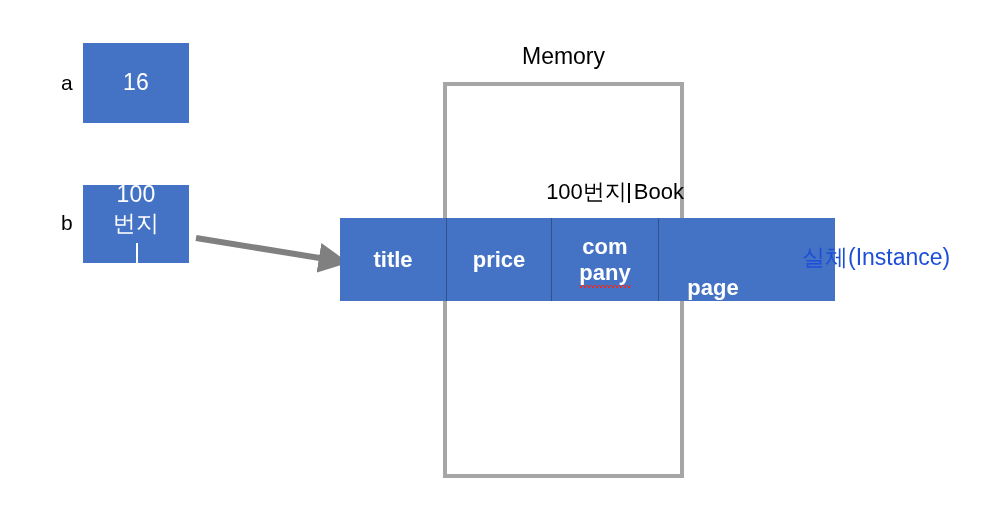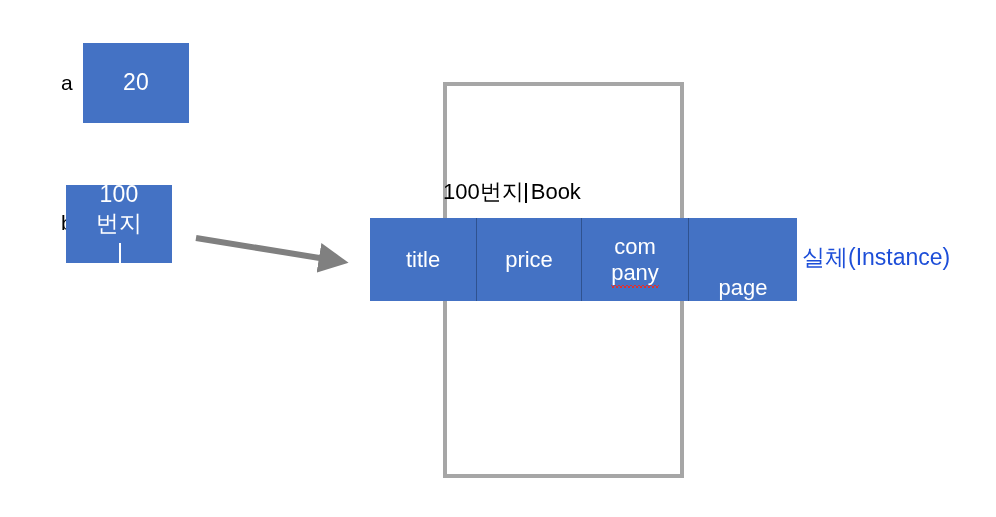--- a/index.html
+++ b/index.html
@@ -32,21 +32,21 @@
     line-height: 1.28;
     box-sizing: border-box;
     letter-spacing: 0.2px;
   }
   .var-box .val-lines {
     display: block;
     white-space: pre-line;
   }
 
   #var-a-box { left: 83px;  top: 43px;  width: 106px; height: 80px; }
-  #var-b-box { left: 66px;  top: 185px; width: 106px; height: 78px; }
+  #var-b-box { left: 83px;  top: 185px; width: 106px; height: 78px; }
 
   
   #var-b-box .caret {
     display: inline-block;
     width: 2px;
     height: 22px;
     background: #ffffff;
     vertical-align: -4px;
     margin-left: 1px;
   }
@@ -82,44 +82,45 @@
     box-sizing: border-box;
     background: transparent;
   }
 
   
   #instance-title {
     position: absolute;
     left: 443px;
     top: 181px;
     width: 241px;
-    text-align: left;
+    text-align: right;
     font-size: 22px;
     color: #000000;
     line-height: 1;
     white-space: nowrap;
   }
   #instance-title .caret {
     display: inline-block;
     width: 2px;
     height: 20px;
     background: #000000;
     vertical-align: -4px;
     margin: 0 4px 0 1px;
   }
 
   
   #instance-strip {
     position: absolute;
-    left: 370px;
+    left: 340px;
     top: 218px;
-    width: 427px;
+    width: 495px;
     height: 83px;
     display: flex;
     background: #4472C4;
+    font-weight: bold;
   }
   .field-cell {
     position: relative;
     background: #4472C4;
     color: #ffffff;
     display: flex;
     align-items: center;
     justify-content: center;
     text-align: center;
     font-size: 22px;
@@ -177,41 +178,42 @@
   }
 </style>
 </head>
 <body>
 
 <div id="stage">
 
   <div class="var-label" id="var-a-label">a</div>
 
   <div class="var-box" id="var-a-box">
-    <span class="val-lines">20</span>
+    <span class="val-lines">16</span>
   </div>
 
   <div class="var-label" id="var-b-label">b</div>
 
   <div class="var-box" id="var-b-box">
     <span>
       <span class="val-lines">100
 번지</span><span class="caret"></span>
     </span>
   </div>
 
   <svg id="pointer-arrow" viewBox="0 0 170 55">
     <defs>
       <marker id="arrowhead" markerWidth="5" markerHeight="5" refX="2.2" refY="2.5" orient="auto">
         <path d="M0,0 L5,2.5 L0,5 Z" fill="#808080"></path>
       </marker>
     </defs>
     <line x1="6" y1="13" x2="142" y2="35" stroke="#808080" stroke-width="6" marker-end="url(#arrowhead)"></line>
   </svg>
 
+  <div id="memory-title">Memory</div>
 
   <div id="memory-box"></div>
 
   <div id="instance-title">
     <span>100번지</span><span class="caret"></span><span>Book</span>
   </div>
 
   <div id="instance-strip">
 
     <div class="field-cell" id="field-title">

